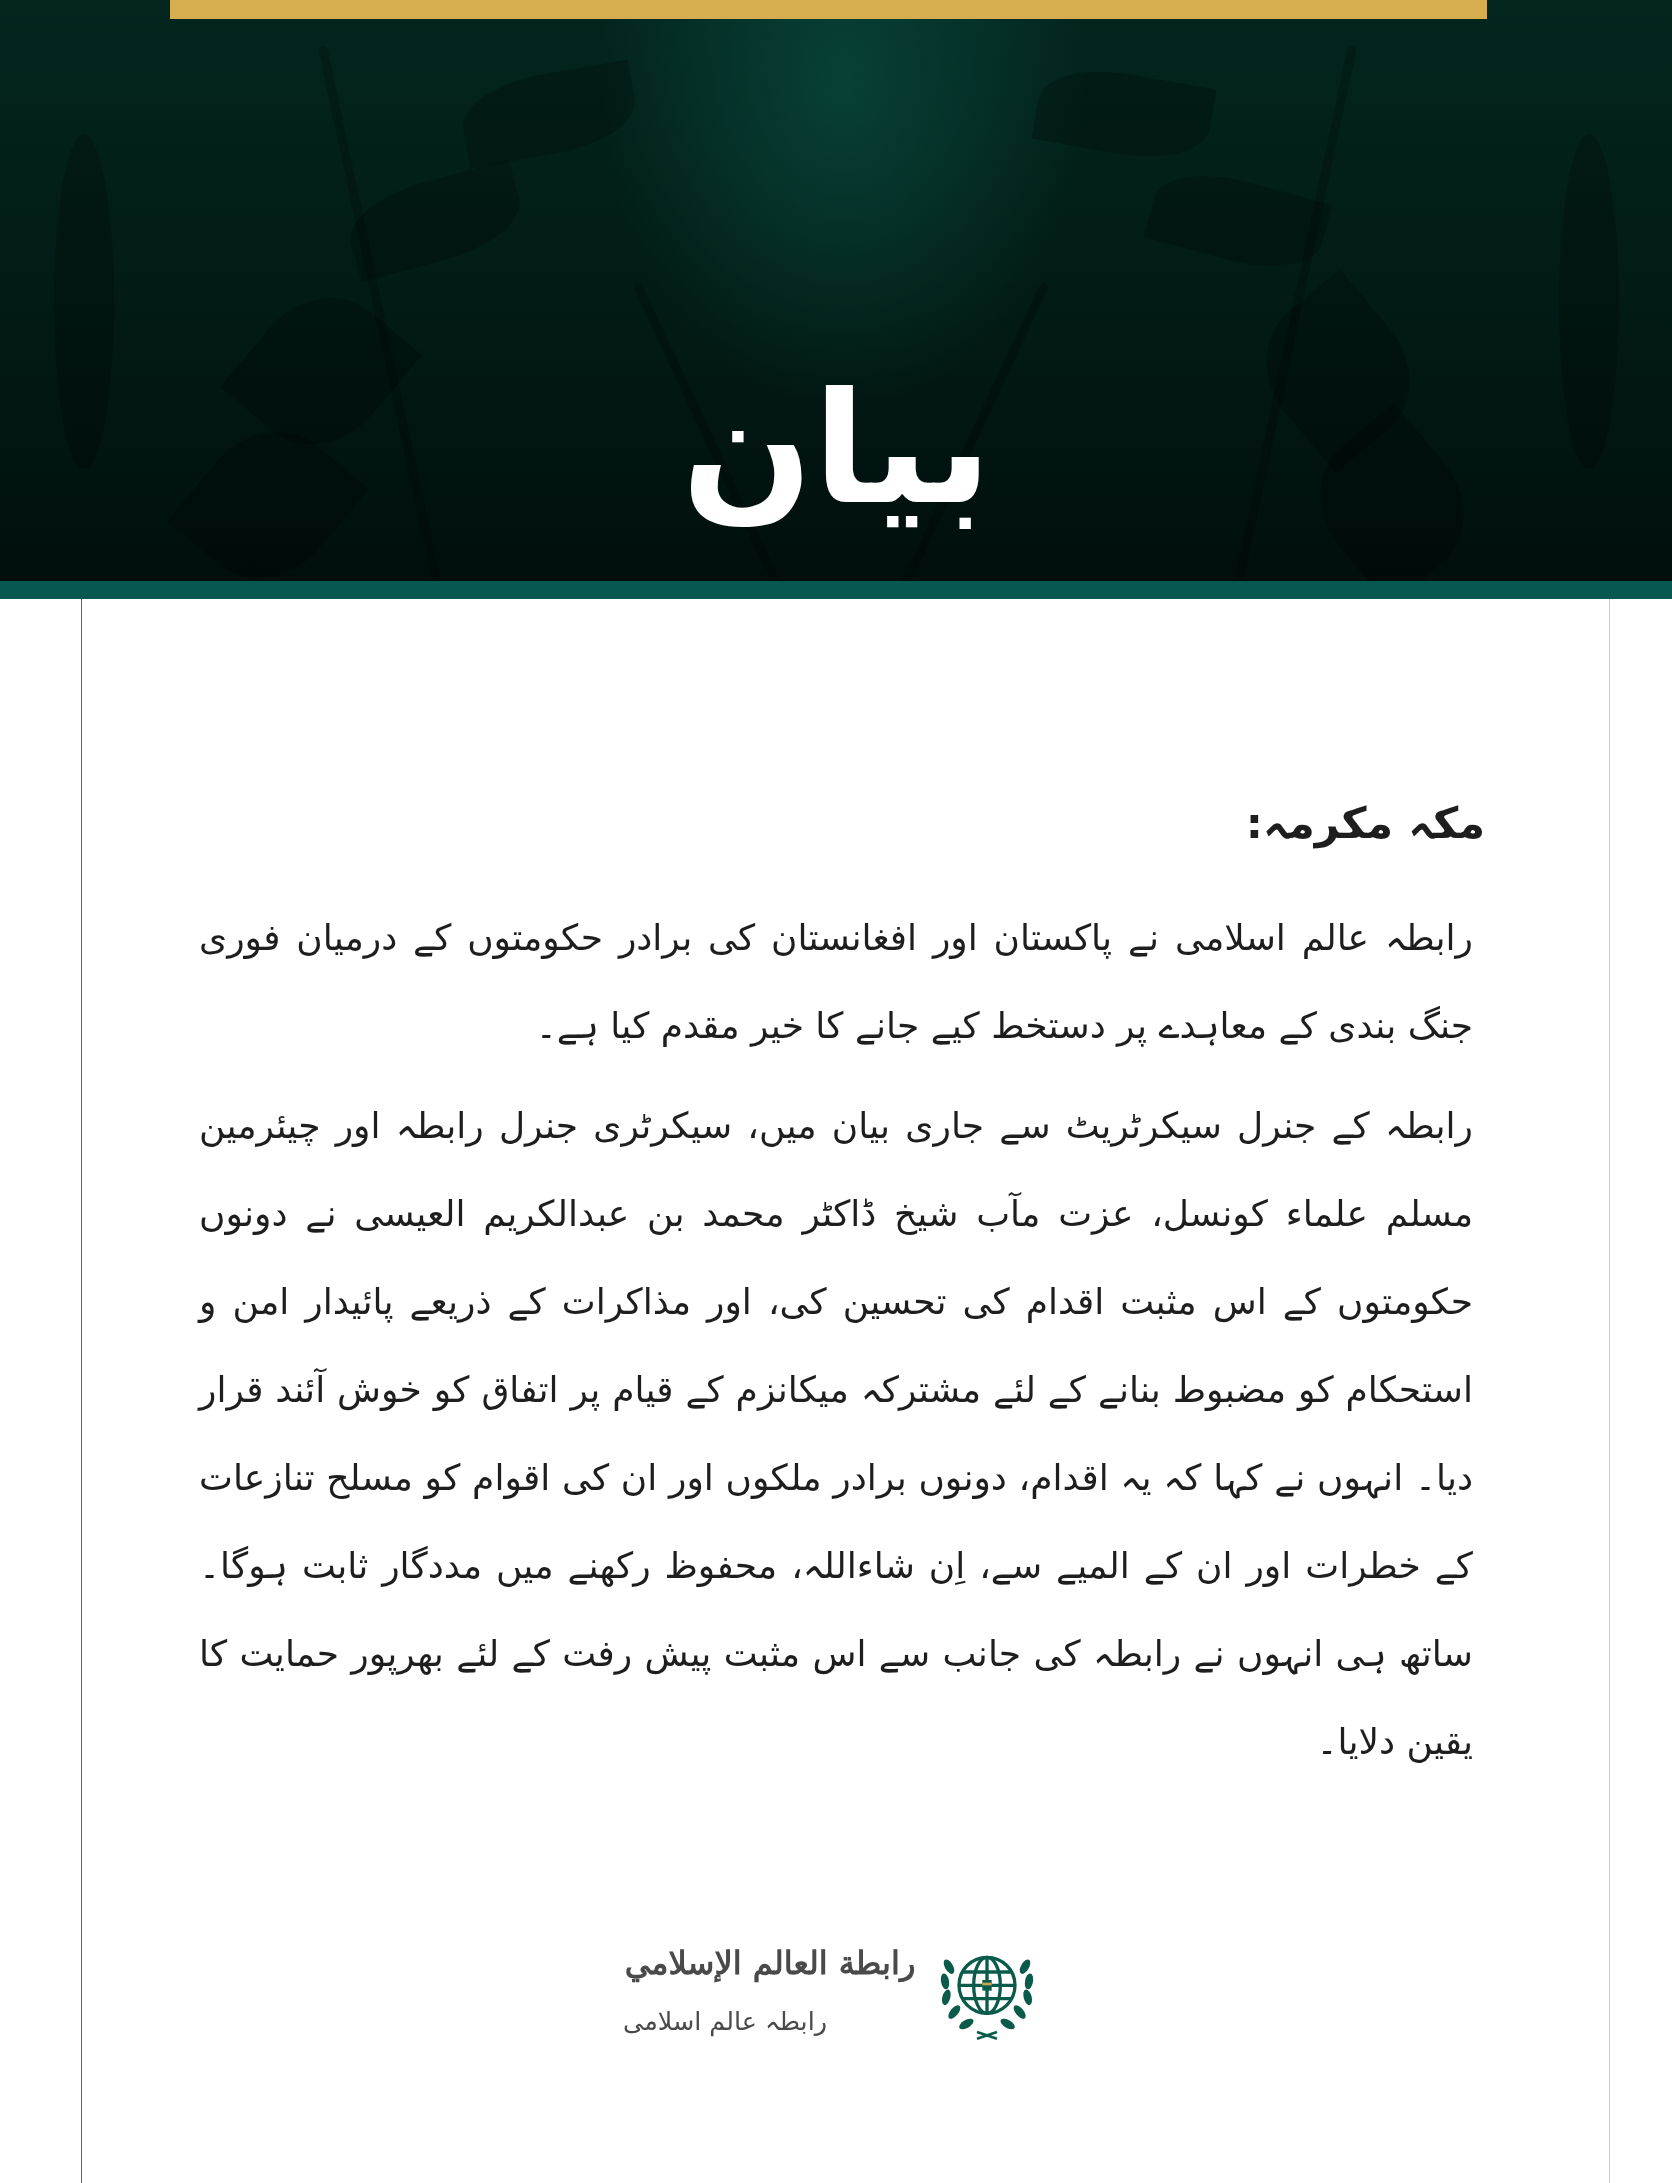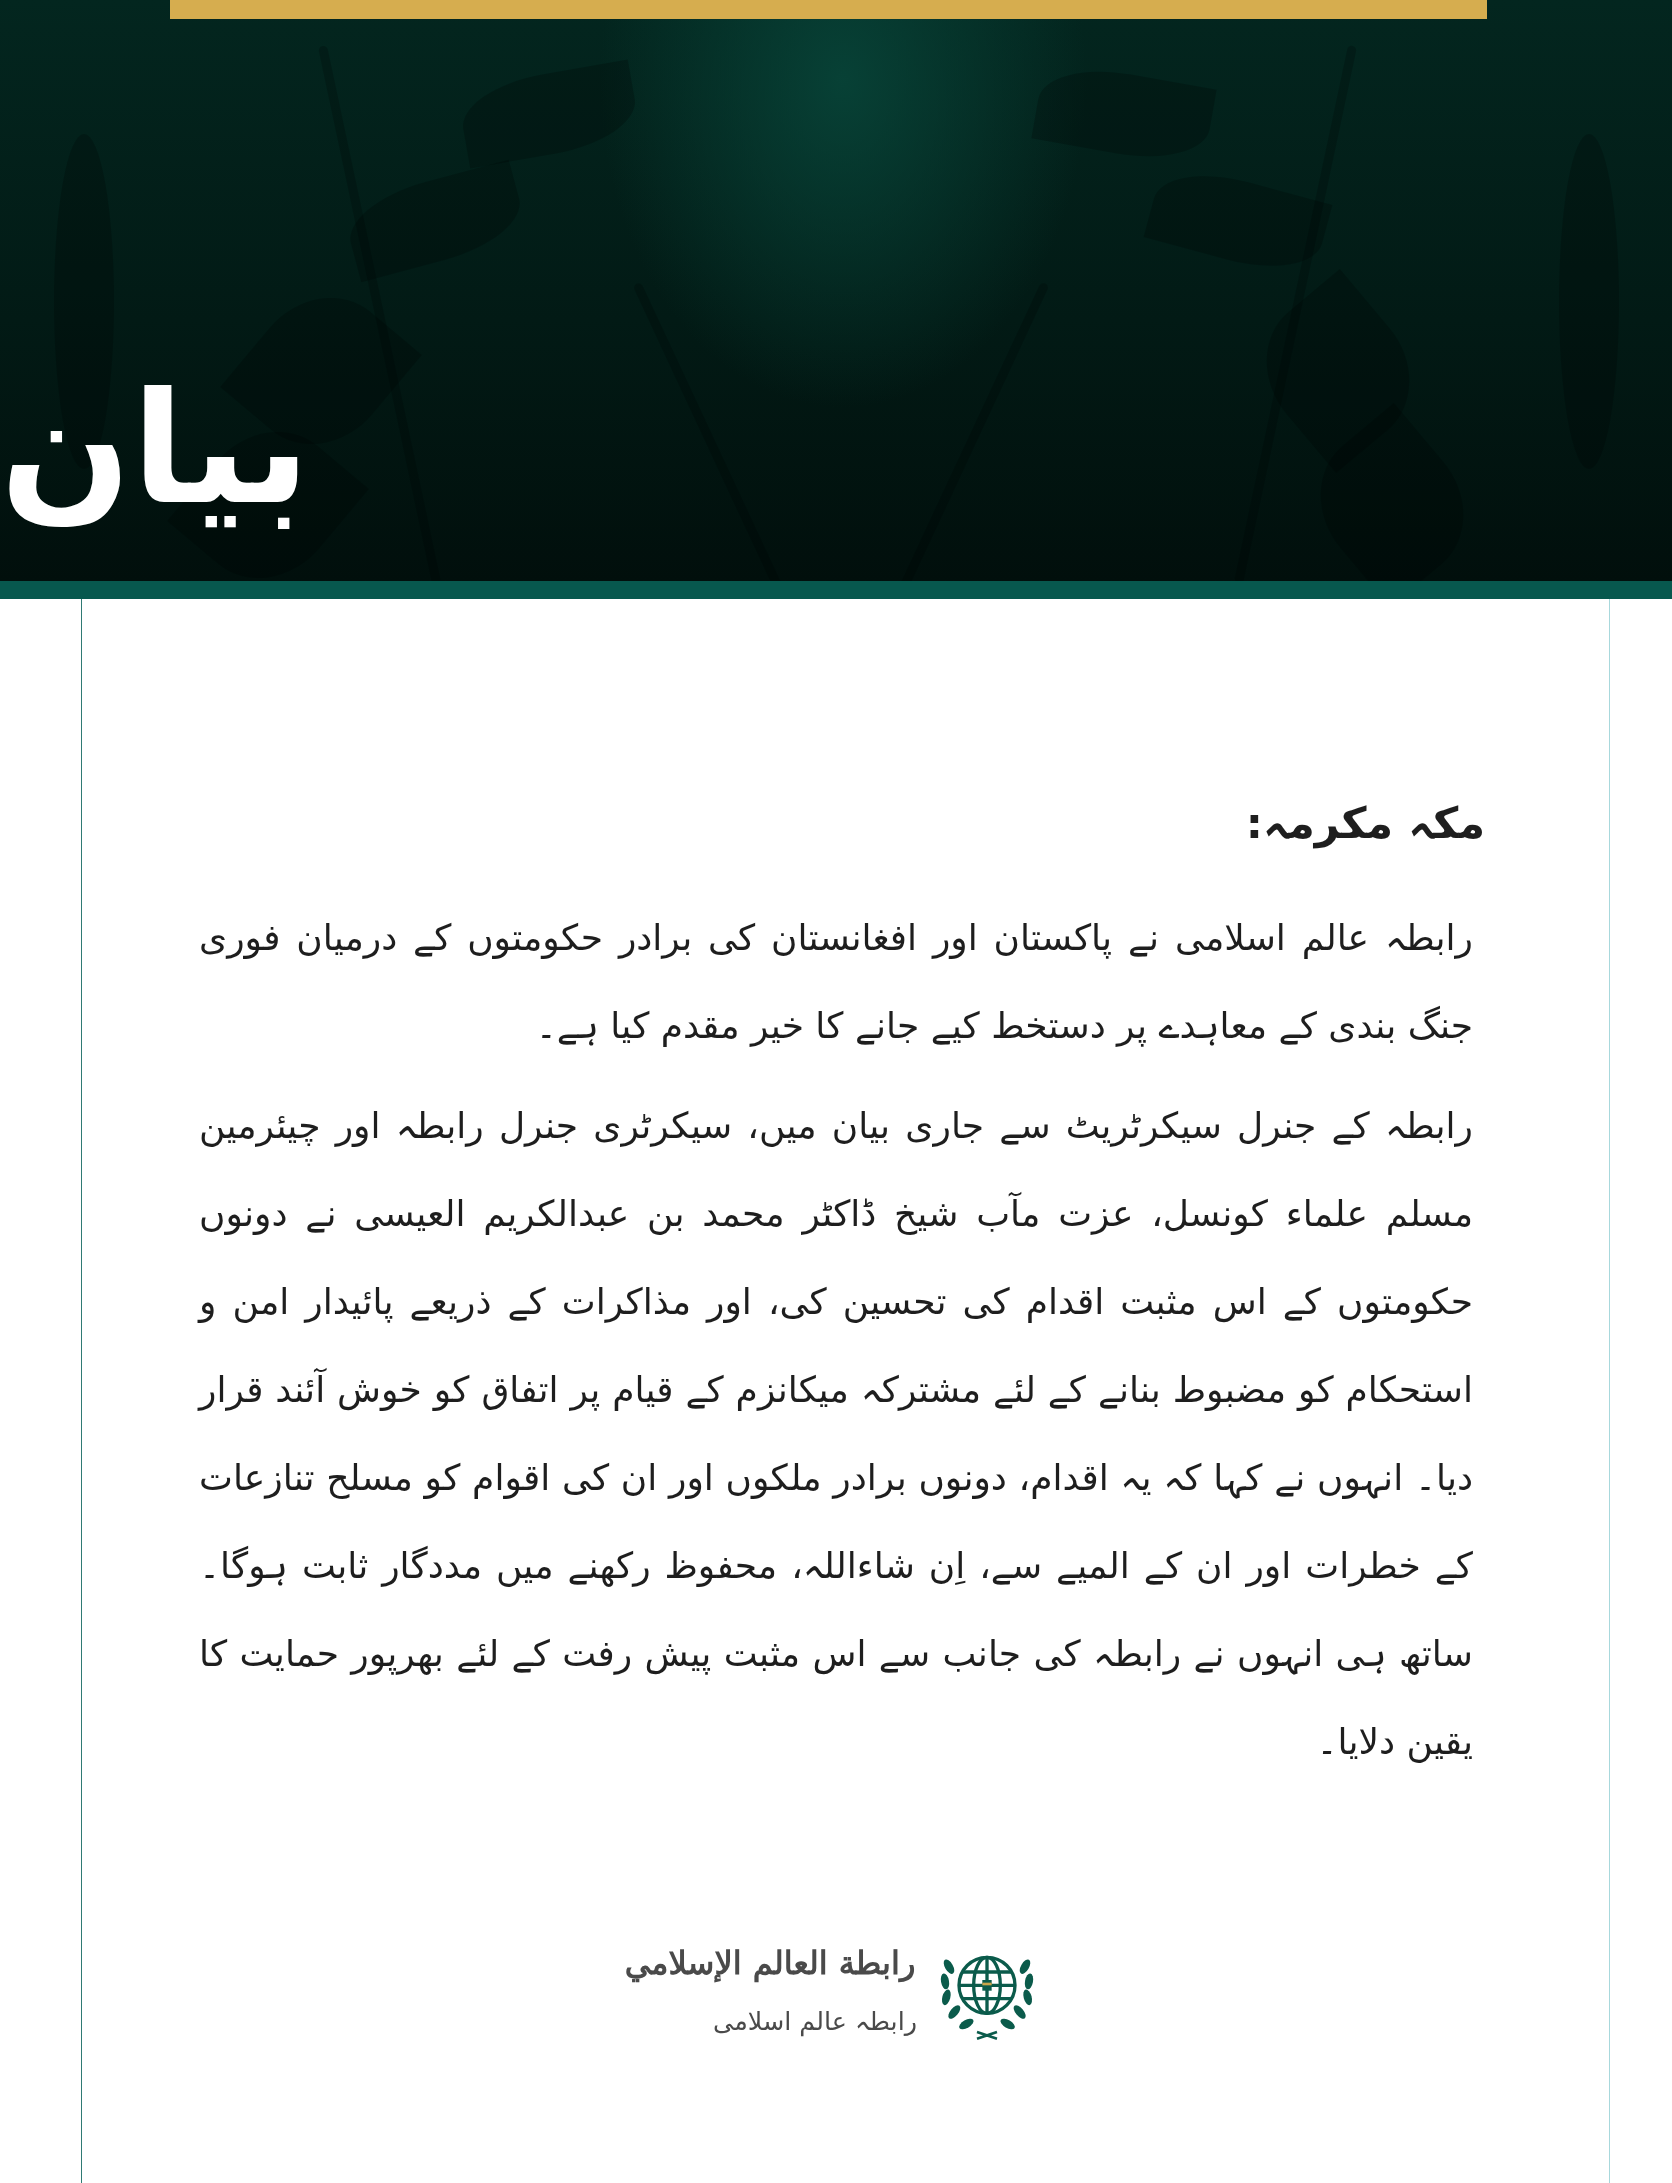--- a/index.html
+++ b/index.html
@@ -22,21 +22,21 @@
   .header .stem {
     position:absolute; width:9.4px; border-radius:4.7px;
     background:rgba(0,0,0,0.2);
   }
   .gold-bar {
     position:absolute; left:170px; top:0; width:1317px; height:19px;
     background:#d6ad4f;
   }
   .title {
     position:absolute; left:0; width:1673px; top:348px; height:201px;
-    color:#ffffff;
+    text-align:center; color:#ffffff;
     font-family:"DejaVu Sans", sans-serif; font-weight:bold;
     font-size:154px; line-height:201px;
   }
   .teal-bar {
     position:absolute; left:0; top:581px; width:1673px; height:18px;
     background:#07584e;
   }
   .border-left {
     position:absolute; left:81px; top:599px; width:1.3px; height:1584px;
     background:#2f7a74;
@@ -63,21 +63,21 @@
   .logo-emblem {
     position:absolute; right:0; top:13.4px; width:100px; height:100px;
   }
   .logo-text-ar {
     position:absolute; right:120px; top:3px; width:294px;
     direction:rtl; text-align:center; color:#4a4a4a;
     font-family:"DejaVu Serif", serif; font-size:32px; font-weight:bold; line-height:67px;
   }
   .logo-text-ur {
     position:absolute; right:120px; top:74px; width:294px;
-    direction:rtl; text-align:right; color:#4a4a4a;
+    direction:rtl; text-align:left; color:#4a4a4a;
     font-family:"DejaVu Sans", sans-serif; font-size:25.4px; line-height:40px;
   }
 </style>
 </head>
 <body>
 
 <div class="header">
 
   <div class="stem" style="left:375px;top:40px;height:549px;transform:rotate(-12deg);"></div>
   <div class="stem" style="left:1291px;top:40px;height:549px;transform:rotate(12deg);"></div>

